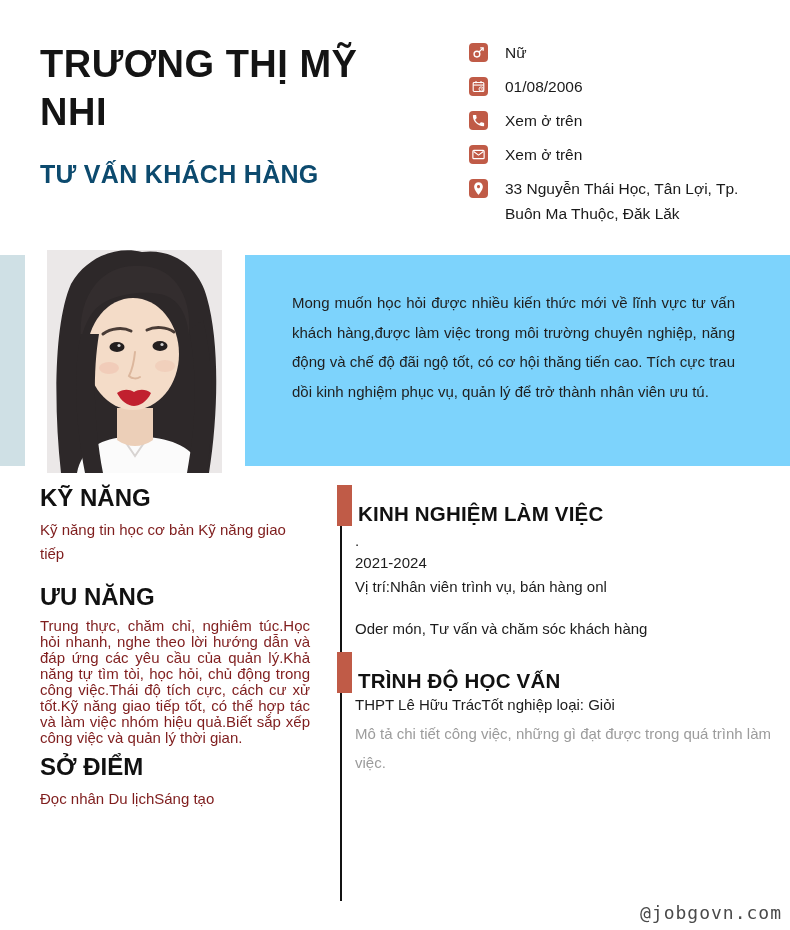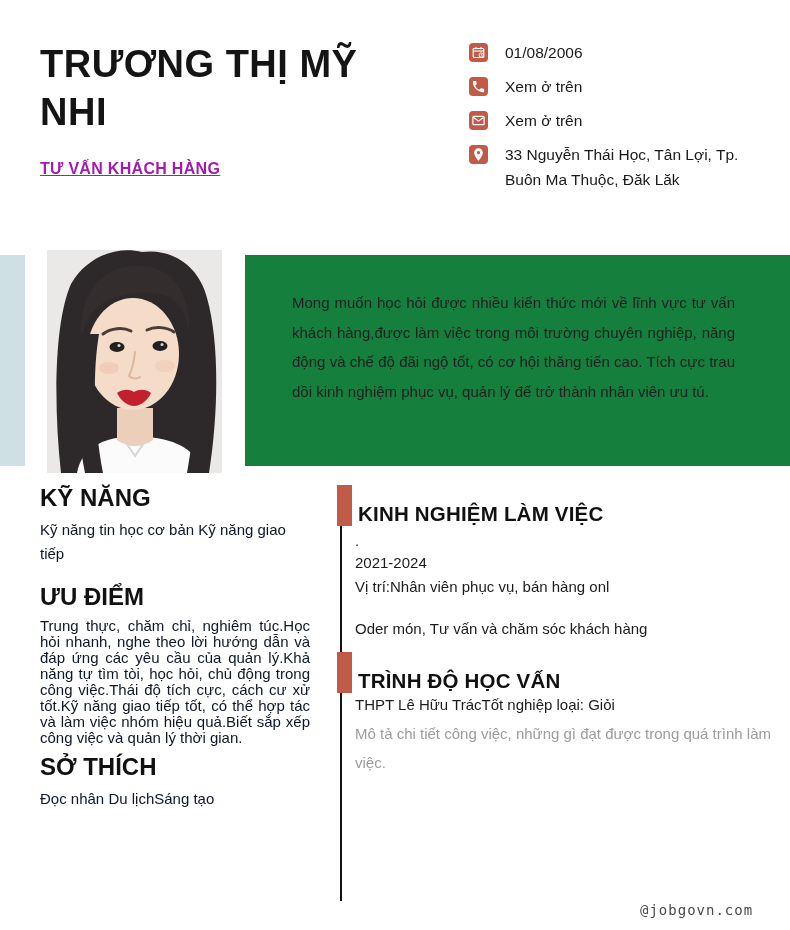--- a/index.html
+++ b/index.html
@@ -11,21 +11,21 @@
   .page { position:absolute; left:0; top:0; width:790px; height:930px; background:#fff; }
 
   
   .name {
     position:absolute; left:40px; top:40px; width:390px;
     font-size:38px; line-height:48px; font-weight:700; color:#141414;
     letter-spacing:.5px;
   }
   .job-title {
     position:absolute; left:40px; top:160px;
-    font-size:16px; font-weight:700; color:#a21caf; letter-spacing:.3px;text-decoration:underline;
+    font-size:25px; font-weight:700; color:#0c4a6e; letter-spacing:.3px;
   }
 
   
   .contact { position:absolute; left:469px; top:40px; width:305px;
     display:flex; flex-direction:column; gap:9px; }
   .contact-row { display:flex; gap:17px; align-items:flex-start; }
   .cicon {
     flex:none; width:19px; height:19px; border-radius:4px;
     background:#c05b47; display:flex; align-items:center; justify-content:center;
     margin-top:3px;
@@ -39,21 +39,21 @@
   .photo svg { display:block; width:100%; height:100%; }
   .objective-box {
     position:absolute; left:245px; top:255px; width:545px; height:211px;
     padding:33px 55px 0 47px;
   }
   .objective-text { font-size:15px; line-height:29.5px; text-align:justify; color:#1f1f1f; }
 
   
   .left-col { position:absolute; left:40px; top:485px; width:270px; }
   .lhead { font-size:24px; line-height:26px; font-weight:700; color:#111; }
-  .ltext { font-size:15px; line-height:24px; color:#0f172a; margin-top:7px; }
+  .ltext { font-size:15px; line-height:24px; color:#7f1d1d; margin-top:7px; }
   .ltext.justify { text-align:justify; line-height:16px; margin-top:8px; }
   .mt18 { margin-top:18px; } .mt8 { margin-top:8px; }
 
   .divider { position:absolute; left:340px; top:486px; width:2px; height:415px; background:#131313; }
 
   .right-col { position:absolute; left:337px; top:485px; width:453px; }
   .section-head { display:flex; align-items:flex-end; }
   .accent-bar { flex:none; width:15px; height:41px; background:#c05b47; }
   .rhead { margin-left:6px; font-size:20.5px; font-weight:700; color:#111; letter-spacing:.2px; }
   .rbody { margin-left:18px; font-size:15px; color:#1c1c1c; }
@@ -62,32 +62,42 @@
   .position { margin-top:6px; line-height:18px; }
   .exp-desc { margin-top:24px; line-height:18px; }
   .head2 { margin-top:14px; }
   .school { margin-top:2px; line-height:20px; }
   .edu-note { margin-top:4px; line-height:29px; color:#9c9c9c; width:425px; }
 
   
   .watermark {
     position:absolute; left:640px; top:902px;
     font-family:"DejaVu Sans Mono", monospace;
-    font-size:14px; color:#4a4a4a; letter-spacing:1px;
+    font-size:18px; color:#4a4a4a; letter-spacing:1px;
   }
 </style>
 </head>
 <body>
 
 <div class="page">
 
   <h1 class="name">TRƯƠNG THỊ MỸ NHI</h1>
   <div class="job-title">TƯ VẤN KHÁCH HÀNG</div>
 
   <div class="contact">
+    <div class="contact-row">
+      <span class="cicon" style="background: rgb(192, 91, 71);">
+        <svg viewBox="0 0 24 24">
+          <circle cx="9.5" cy="14.5" r="4.6" fill="none" stroke="#fff" stroke-width="2.2"></circle>
+          <path d="M13 11l6-6" stroke="#fff" stroke-width="2.2" fill="none"></path>
+          <path d="M14.8 4.6h4.6v4.6" stroke="#fff" stroke-width="2.2" fill="none"></path>
+        </svg>
+      </span>
+      <span class="ctext">Nữ</span>
+    </div>
     <div class="contact-row">
       <span class="cicon" style="background: rgb(192, 91, 71);">
         <svg viewBox="0 0 24 24">
           <rect x="3.5" y="5.5" width="17" height="14.5" rx="1.5" fill="none" stroke="#fff" stroke-width="1.8"></rect>
           <path d="M3.5 9.7h17" stroke="#fff" stroke-width="1.8"></path>
           <path d="M8 3.2v3.4M16 3.2v3.4" stroke="#fff" stroke-width="1.8"></path>
           <circle cx="16.2" cy="16" r="3.4" fill="#c05b47" stroke="#fff" stroke-width="1.5"></circle>
           <path d="M16.2 14.3V16l1.2 1" stroke="#fff" stroke-width="1.2" fill="none"></path>
         </svg>
       </span>
@@ -139,45 +149,45 @@
       <ellipse cx="113" cy="96" rx="7.5" ry="5" fill="#241f1f"></ellipse>
       <circle cx="72" cy="95.5" r="1.6" fill="#fff" opacity=".8"></circle>
       <circle cx="115" cy="94.5" r="1.6" fill="#fff" opacity=".8"></circle>
       <path d="M88 102 C87 112 85 120 82 126 C85 129 90 129 93 127" stroke="#dcb79d" stroke-width="2" fill="none" stroke-linecap="round"></path>
       <ellipse cx="62" cy="118" rx="10" ry="6" fill="#eec0ad" opacity=".55"></ellipse>
       <ellipse cx="118" cy="116" rx="10" ry="6" fill="#eec0ad" opacity=".45"></ellipse>
       <path d="M70 143 C76 139 82 139 87 142 C92 139 99 139 104 143 C100 152 92 156 87 156 C81 156 74 151 70 143 Z" fill="#c1202f"></path>
     </svg>
   </div>
 
-  <div class="objective-box" style="background: #15803d;">
+  <div class="objective-box" style="background: #7dd3fc;">
     <div class="objective-text">Mong muốn học hỏi được nhiều kiến thức mới về lĩnh vực tư vấn khách hàng,được làm việc trong môi trường chuyên nghiệp, năng động và chế độ đãi ngộ tốt, có cơ hội thăng tiến cao. Tích cực trau dồi kinh nghiệm phục vụ, quản lý để trở thành nhân viên ưu tú.</div>
   </div>
 
   <div class="left-col">
     <h2 class="lhead">KỸ NĂNG</h2>
     <div class="ltext">Kỹ năng tin học cơ bản Kỹ năng giao tiếp</div>
 
-    <h2 class="lhead mt18">ƯU ĐIỂM</h2>
+    <h2 class="lhead mt18">ƯU NĂNG</h2>
     <div class="ltext justify">Trung thực, chăm chỉ, nghiêm túc.Học hỏi nhanh, nghe theo lời hướng dẫn và đáp ứng các yêu cầu của quản lý.Khả năng tự tìm tòi, học hỏi, chủ động trong công việc.Thái độ tích cực, cách cư xử tốt.Kỹ năng giao tiếp tốt, có thể hợp tác và làm việc nhóm hiệu quả.Biết sắp xếp công việc và quản lý thời gian.</div>
 
-    <h2 class="lhead mt8">SỞ THÍCH</h2>
+    <h2 class="lhead mt8">SỞ ĐIỂM</h2>
     <div class="ltext">Đọc nhân Du lịchSáng tạo</div>
   </div>
 
   <div class="divider"></div>
 
   <div class="right-col">
     <div class="section-head">
       <span class="accent-bar" style="background: rgb(192, 91, 71);"></span>
       <h2 class="rhead">KINH NGHIỆM LÀM VIỆC</h2>
     </div>
     <div class="rbody company">.</div>
     <div class="rbody period">2021-2024</div>
-    <div class="rbody position">Vị trí:Nhân viên phục vụ, bán hàng onl</div>
+    <div class="rbody position">Vị trí:Nhân viên trình vụ, bán hàng onl</div>
     <div class="rbody exp-desc">Oder món, Tư vấn và chăm sóc khách hàng</div>
 
     <div class="section-head head2">
       <span class="accent-bar" style="background: rgb(192, 91, 71);"></span>
       <h2 class="rhead">TRÌNH ĐỘ HỌC VẤN</h2>
     </div>
     <div class="rbody school">THPT Lê Hữu TrácTốt nghiệp loại: Giỏi</div>
     <div class="rbody edu-note"> Mô tả chi tiết công việc, những gì đạt được trong quá trình làm việc.</div>
   </div>
 

